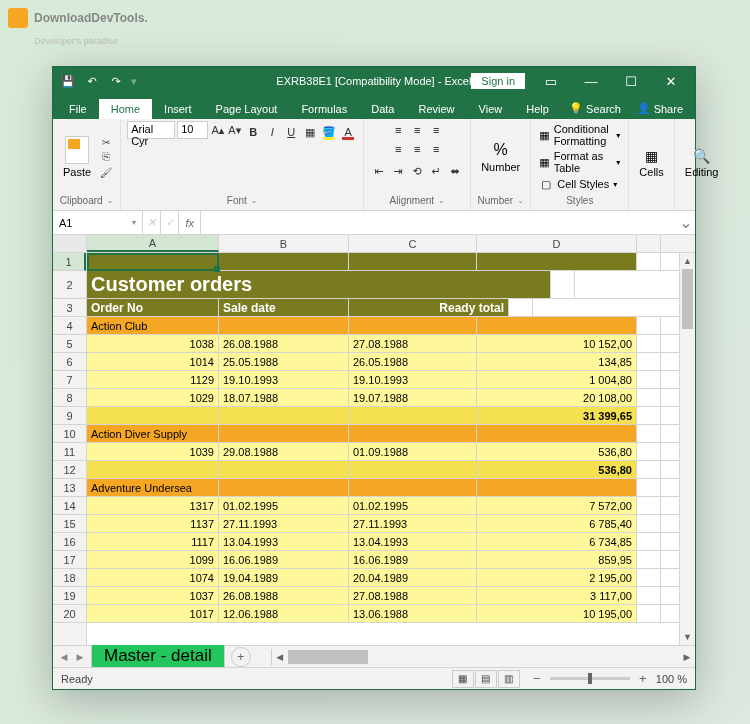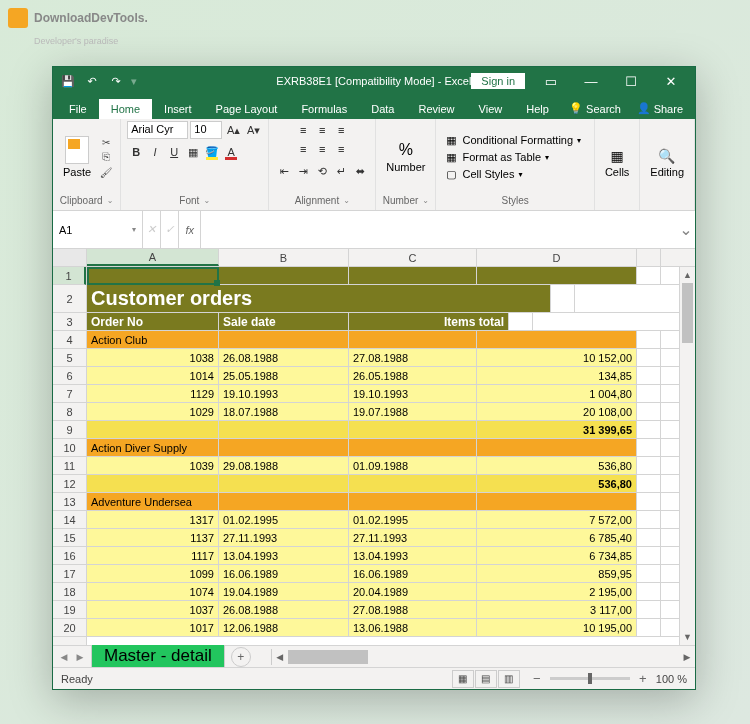--- a/index.html
+++ b/index.html
@@ -41,21 +41,21 @@
 .font-sel { border: 1px solid #ccc; font-size: 11px; padding: 1px 14px 1px 3px; background: #fff; height: 18px; position: relative; }
 .font-sel.size { width: 32px; }
 .btn-row { display: flex; gap: 1px; margin-top: 2px; }
 .fmt-btn { width: 18px; height: 18px; display: flex; align-items: center; justify-content: center; cursor: pointer; font-size: 11px; color: #333; border: 1px solid transparent; }
 .align-grid { display: grid; grid-template-columns: repeat(3, 18px); gap: 1px; }
 .align-btn { width: 18px; height: 18px; display: flex; align-items: center; justify-content: center; cursor: pointer; }
 .styles-list { display: flex; flex-direction: column; gap: 1px; font-size: 11px; }
 .style-item { display: flex; align-items: center; gap: 4px; cursor: pointer; padding: 1px 2px; }
 .style-icon { width: 14px; height: 14px; display: inline-flex; align-items: center; justify-content: center; }
 
-.namebox-row { display: flex; border-bottom: 1px solid #d4d4d4; height: 38px; background: #fff; }
+.namebox-row { display: flex; border-bottom: 1px solid #d4d4d4; height: 24px; background: #fff; }
 .namebox { width: 90px; border-right: 1px solid #d4d4d4; padding: 2px 6px; font-size: 11px; display: flex; align-items: center; justify-content: space-between; }
 .fx-label { padding: 2px 6px; font-size: 11px; font-style: italic; color: #666; border-right: 1px solid #d4d4d4; display: flex; align-items: center; }
 .formula-bar { flex: 1; padding: 2px 6px; font-size: 11px; }
 .fb-expand { width: 18px; display: flex; align-items: center; justify-content: center; color: #888; cursor: pointer; }
 
 .grid-area { flex: 1; display: flex; flex-direction: column; overflow: hidden; background: #fff; position: relative; }
 .col-headers { display: flex; height: 18px; background: #f3f2f1; border-bottom: 1px solid #d4d4d4; }
 .corner { width: 34px; border-right: 1px solid #d4d4d4; background: #e8e8e8; }
 .col-h { border-right: 1px solid #d4d4d4; text-align: center; font-size: 11px; color: #444; display: flex; align-items: center; justify-content: center; }
 .col-h.sel { background: #d3e5d3; border-bottom: 2px solid #217346; }
@@ -167,21 +167,21 @@
           <div class="mini-btn">🖌</div>
         </div>
       </div>
       <div class="ribbon-group-label">
           <span>Clipboard</span>
           <span class="drop">⌄</span>
         </div>
     </div>
 
     <div class="ribbon-group">
-      <div class="ribbon-group-body" style="flex-direction:column;align-items:flex-start;gap:2px">
+      <div class="ribbon-group-body" style="flex-direction:row;align-items:flex-start;gap:2px">
         <div class="font-row">
           <div class="font-sel">Arial Cyr</div>
           <div class="font-sel size">10</div>
           <div class="fmt-btn">A▴</div>
           <div class="fmt-btn">A▾</div>
         </div>
         <div class="btn-row">
           <div class="fmt-btn">
               <b>B</b>
             </div>
@@ -340,21 +340,21 @@
             <div class="cell colD olive"></div>
             <div class="cell colE "></div>
           </div>
           <div class="row tall">
             <div class="cell olive title-cell" style="width: 464px;">Customer orders</div>
             <div class="cell colE"></div>
           </div>
           <div class="row">
             <div class="cell colA olive header-cell">Order No</div>
             <div class="cell colB olive header-cell">Sale date</div>
-            <div class="cell colD olive header-cell r">Items total</div>
+            <div class="cell colD olive header-cell r">Ready total</div>
             <div class="cell colE "></div>
           </div>
           <div class="row">
             <div class="cell colA orange">    Action Club</div>
             <div class="cell colB orange"></div>
             <div class="cell colC orange"></div>
             <div class="cell colD orange"></div>
             <div class="cell colE "></div>
           </div>
           <div class="row">

